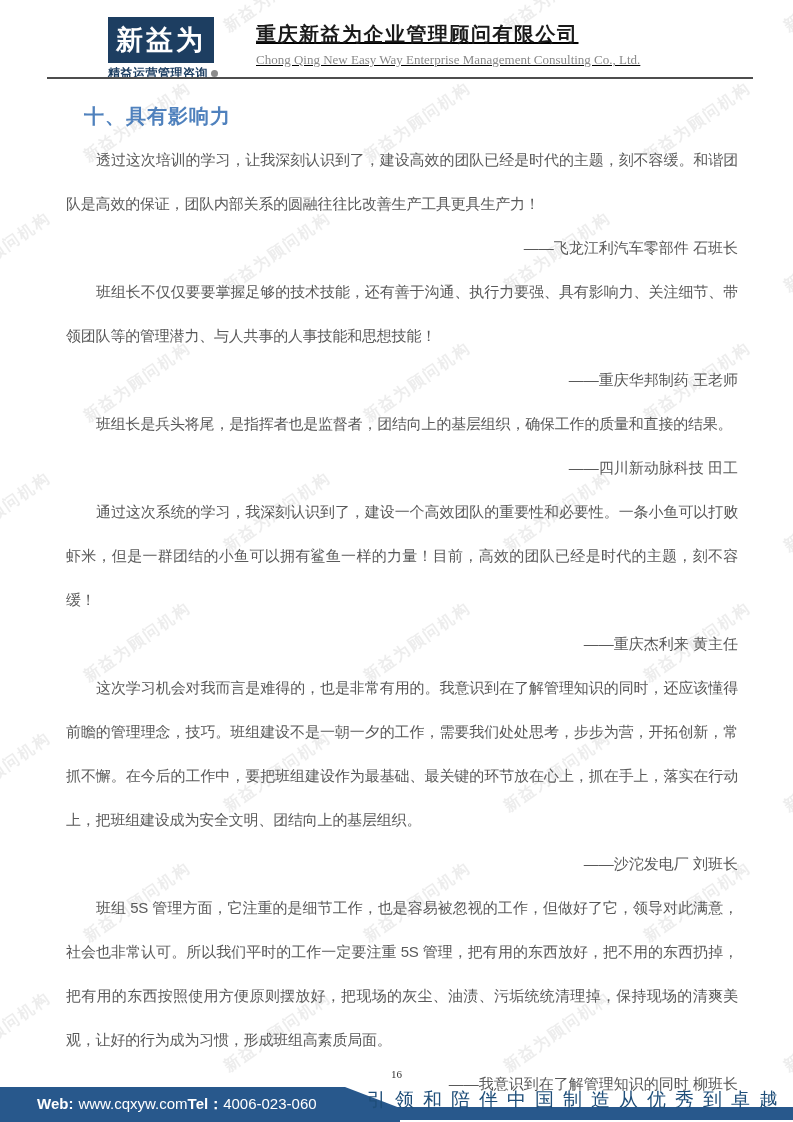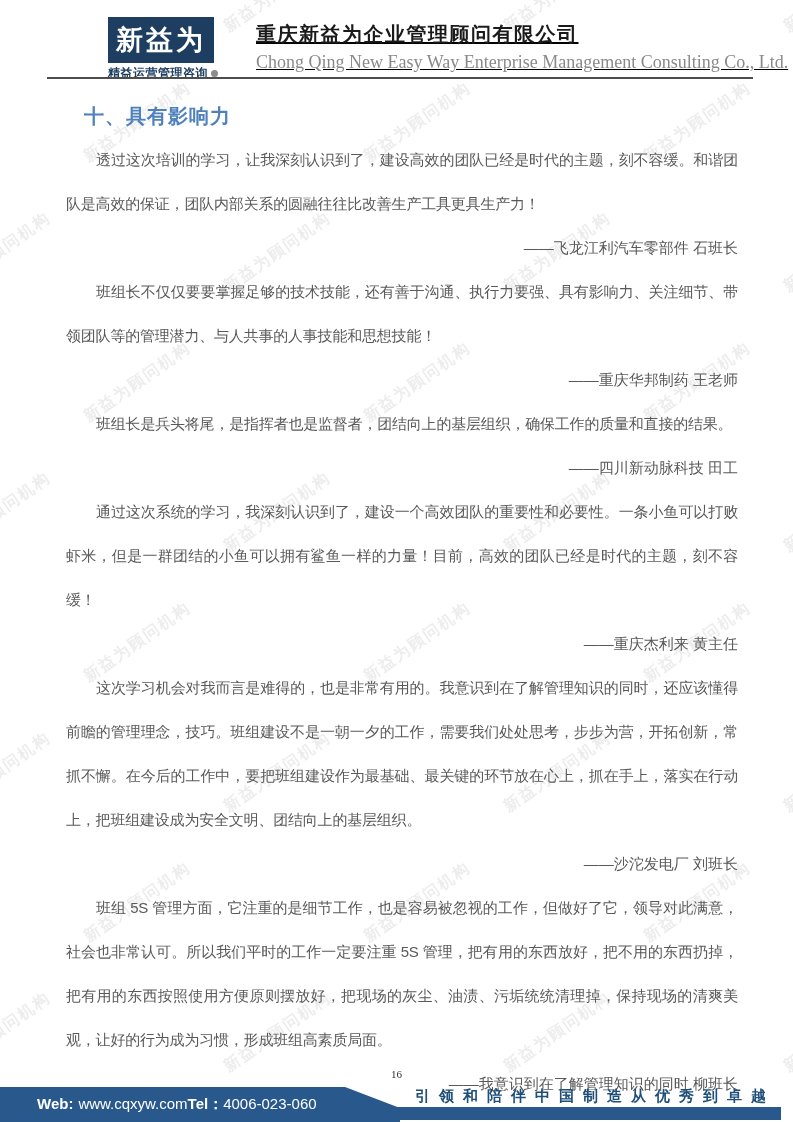--- a/index.html
+++ b/index.html
@@ -24,49 +24,49 @@
   .logo { width:106px; flex:0 0 auto; }
   .logo-main {
     background:var(--navy); color:#fff; font-weight:bold; font-size:27px;
     text-align:center; height:46px; line-height:46px; letter-spacing:3px;
   }
   .logo-sub-row { display:flex; align-items:center; margin-top:2px; }
   .logo-sub { color:var(--navy); font-weight:bold; font-size:12px; letter-spacing:0.5px; white-space:nowrap; }
   .logo-dot { width:7px; height:7px; border-radius:50%; background:#8c8c8c; margin-left:3px; margin-bottom:1px; flex:0 0 auto; }
   .company { margin-left:42px; padding-top:4px;text-decoration:underline; }
   .company-cn { font-size:20px; font-weight:bold; color:#1a1a1a; letter-spacing:1.5px; white-space:nowrap; }
-  .company-en { font-family:"Liberation Serif","DejaVu Serif",serif; font-size:18px; color:#8a8a8a; margin-top:4px; white-space:nowrap; }
+  .company-en { font-family:"Liberation Serif","DejaVu Serif",serif; font-size:13px; color:#8a8a8a; margin-top:4px; white-space:nowrap; }
   .header-rule { position:absolute; top:77px; left:47px; width:706px; border-top:2px solid #4d4d4d; z-index:2; }
 
   
   .content { position:absolute; top:100px; left:66px; width:672px; z-index:1; }
   .section-title { margin:0 0 6px 18px; color:var(--accent); font-size:20px; font-weight:bold; letter-spacing:1px; line-height:32px; }
   .quote {
     margin:0; font-size:15px; letter-spacing:-0.2px; color:var(--body-text);
     line-height:44px; text-align:justify; text-indent:2em;
   }
   .attribution { margin:0; font-size:15px; color:var(--body-text); line-height:44px; text-align:right; }
 
   
   .page-number {
     position:absolute; bottom:42px; left:0; right:0; text-align:center; z-index:1;
     font-family:"Liberation Serif","DejaVu Serif",serif; font-size:11px; color:#333;
   }
-  .footer { position:absolute; bottom:0; left:0; right:12px; height:35px; z-index:3;padding-left:20px; }
+  .footer { position:absolute; bottom:0; left:0; right:0; height:35px; z-index:3;padding-left:20px; }
   .footer-left {
     position:absolute; left:0; top:0; width:400px; height:35px; background:var(--footer-blue);
     clip-path:polygon(0 0, 345px 0, 400px 21px, 400px 35px, 0 35px);
   }
   .footer-strip { position:absolute; left:396px; right:0; top:20px; height:13px; background:var(--footer-blue); }
   .footer-web { position:absolute; left:37px; top:8px; color:#fff; font-size:15px; white-space:nowrap; z-index:4; }
   .footer-web .lbl { font-weight:bold; }
   .footer-web .sp { margin-right:5px; }
   .footer-slogan {
-    position:absolute; right:6px; top:0; color:var(--slogan-blue); font-weight:bold;
-    font-size:15px; letter-spacing:9px; white-space:nowrap; z-index:4;
+    position:absolute; right:6px; top:0; color:var(--slogan-blue); font-weight:normal;
+    font-size:19px; letter-spacing:9px; white-space:nowrap; z-index:4;
   }
 </style>
 </head>
 <body>
 
 <div class="page" style="--accent: #4f81bd; --navy: #1d3e61; --footer-blue: #28588c; --slogan-blue: #1f4e79; --body-text: #595959;">
 
   <div class="watermark-layer">
       <span class="watermark" style="left: -60px; top: 20px;">新益为顾问机构</span>
       <span class="watermark" style="left: 220px; top: 20px;">新益为顾问机构</span>

